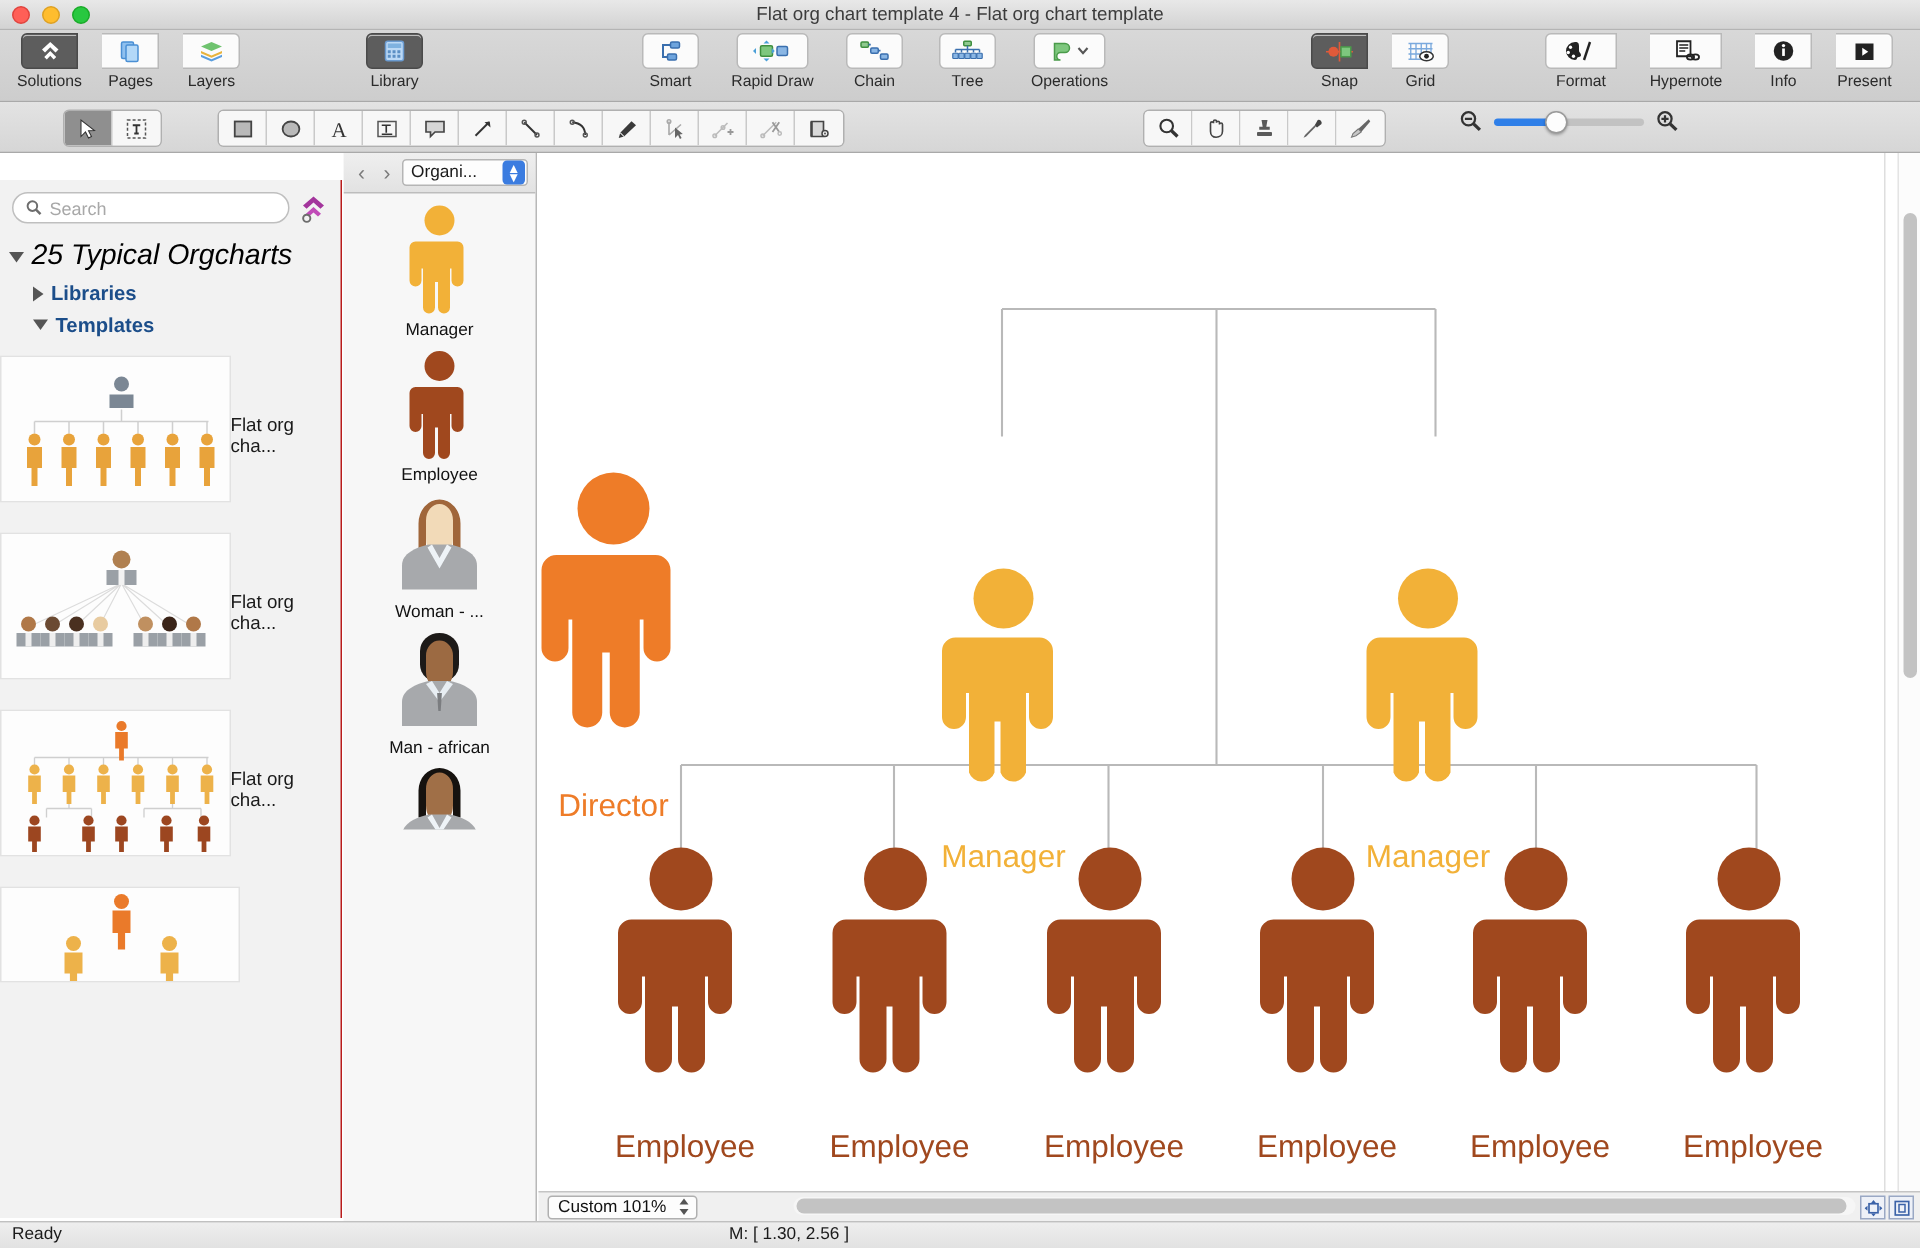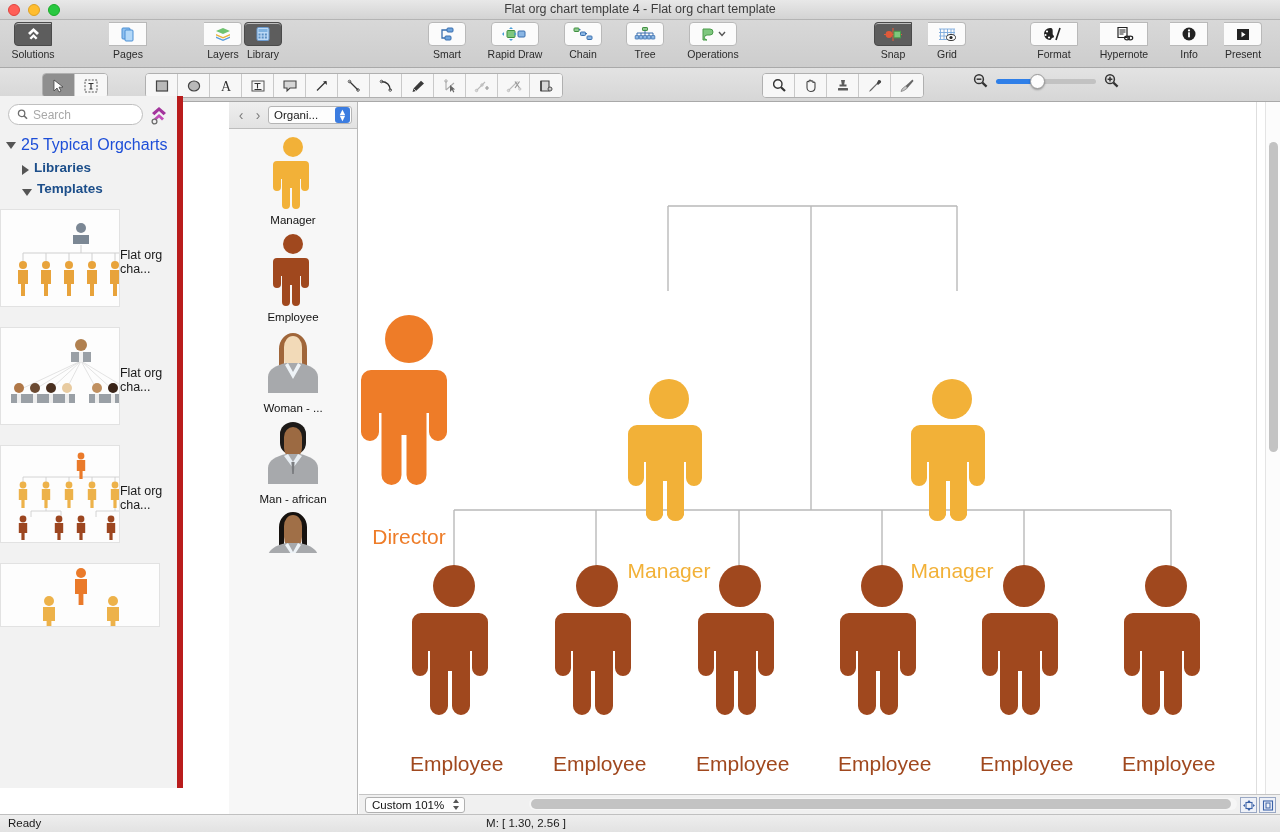--- a/index.html
+++ b/index.html
@@ -76,38 +76,38 @@
     position: relative;
   }
   .slider-knob {
     position: absolute; left: 34px; top: -5px; width: 15px; height: 15px;
     border-radius: 50%; background: #fdfdfd; border: 1px solid #9a9a9a;
     box-shadow: 0 1px 2px rgba(0,0,0,.3);
   }
 
   
   .sidebar {
-    position: absolute; left: 0; top: 96px; width: 183px; height: 692px;
-    background: #f2f2f2; border-right: 6px solid #b91c1c; overflow: hidden;
+    position: absolute; left: 0; top: 120px; width: 228px; height: 692px;
+    background: #f2f2f2; border-right: 1px solid #b91c1c; overflow: hidden;
   }
   .search-row { display: flex; align-items: center; padding: 8px 8px 6px 8px; gap: 6px; }
   .search-box {
     flex: 1; height: 21px; border-radius: 11px; background: #ffffff;
     border: 1px solid #bfbfbf; display: flex; align-items: center;
     padding: 0 8px; gap: 5px;
   }
   .search-ph { font-size: 12px; color: #a8a8a8; }
   .tree { padding: 2px 0 0 6px; }
   .tree-row { display: flex; align-items: center; gap: 5px; padding: 3px 0; cursor: default; }
   .tri { width: 0; height: 0; }
   .tri.down { border-left: 5px solid transparent; border-right: 5px solid transparent; border-top: 7px solid #555; }
   .tri.right { border-top: 5px solid transparent; border-bottom: 5px solid transparent; border-left: 7px solid #555; }
-  .tree-l1 { font-size: 16px; color: #1d4ed8; }
+  .tree-l1 { font-size: 19px; color: #000000; font-style: italic; }
   .tree-l2 { font-size: 13.5px; color: #1c4e8a; font-weight: bold; }
-  .indent1 { padding-left: 16px; align-items: flex-end; }
+  .indent1 { padding-left: 16px; }
   .thumbs { padding: 10px 0 0 0; }
   .thumb-item { margin-bottom: 20px; display: flex; flex-direction: row; align-items: center; }
   .thumb {
     width: 160px; height: 98px; background: #fdfdfd;
     border: 1px solid #e2e2e2; position: relative; overflow: hidden;
   }
   .thumb-cap { font-size: 12.5px; color: #1a1a1a; margin-top: 7px; }
 
   
   .libpanel {
@@ -199,21 +199,21 @@
     <div class="traffic">
       <div class="light red"></div>
       <div class="light yellow"></div>
       <div class="light green"></div>
     </div>
     <div class="title-text">Flat org chart template 4 - Flat org chart template</div>
   </div>
 
   <div class="toolbar">
 
-    <div class="tb-group tb-seg" style="left:6px;gap:41px;">
+    <div class="tb-group tb-seg" style="left:6px;">
       <div class="tb-item">
         <div class="tb-box dark">
           <svg width="17" height="17" viewBox="0 0 17 17">
               <path d="M8.5 2 L14 7 L12 9 L8.5 5.5 L5 9 L3 7 Z" fill="#fff"></path>
               <path d="M8.5 8 L12.5 12 L10.8 13.6 L8.5 11.2 L6.2 13.6 L4.5 12 Z" fill="#fff"></path>
             </svg>
         </div>
         <div class="tb-label">Solutions</div>
       </div>
       <div class="tb-item">

